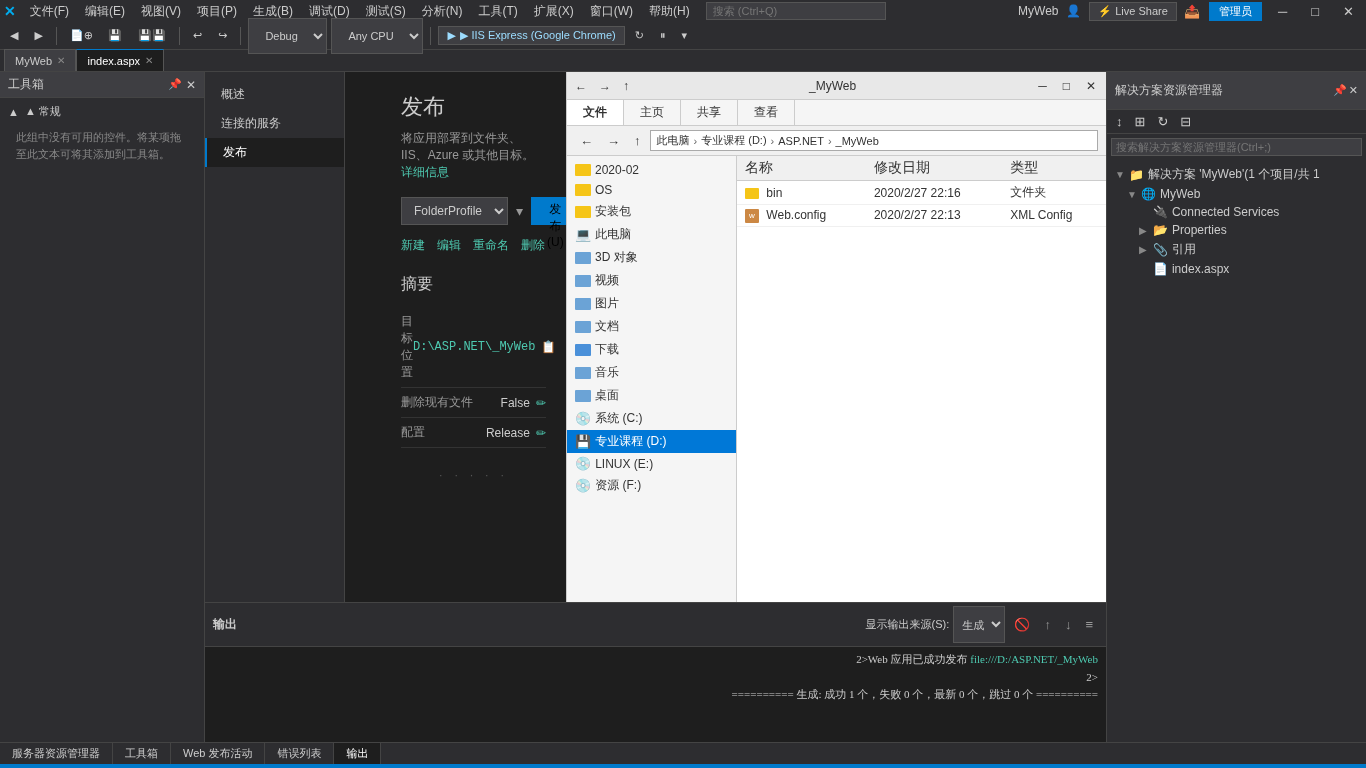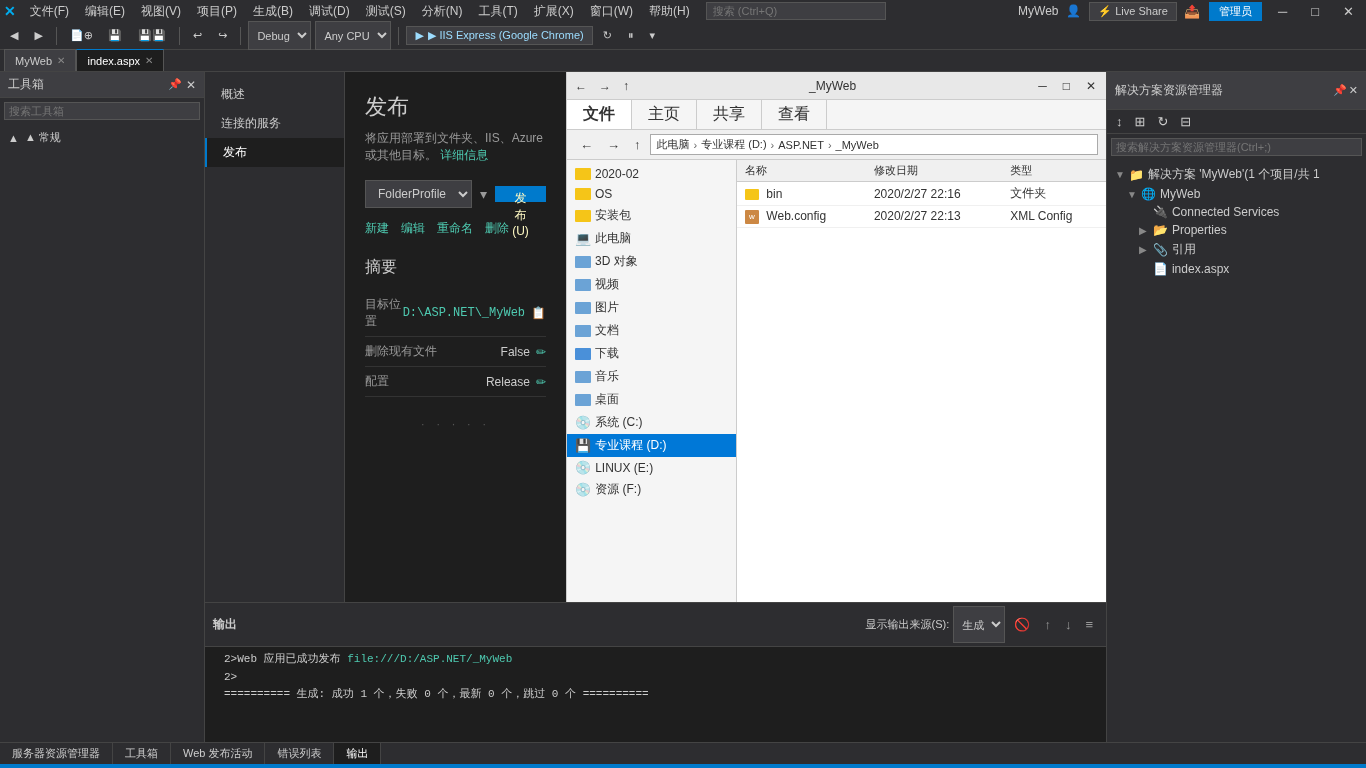--- a/index.html
+++ b/index.html
@@ -12,21 +12,21 @@
     .title-bar-menu-item { color: #ccc; padding: 2px 8px; font-size: 12px; cursor: pointer; }
     .title-bar-search { margin-left: 8px; background: #3e3e42; border: 1px solid #555; color: #ccc; padding: 1px 6px; width: 180px; font-size: 11px; height: 18px; }
     .title-bar-right { margin-left: auto; display: flex; align-items: center; gap: 8px; }
     .title-bar-username { color: #ccc; font-size: 12px; }
     .title-ctrl-btn { color: #ccc; padding: 0 8px; cursor: pointer; font-size: 13px; }
 
     
     .toolbar { display: flex; align-items: center; background: #2d2d30; height: 28px; padding: 0 4px; border-bottom: 1px solid #444; gap: 4px; }
     .toolbar-btn { background: transparent; border: 1px solid transparent; color: #ccc; padding: 2px 5px; cursor: pointer; font-size: 11px; display: flex; align-items: center; gap: 2px; }
     .toolbar-separator { width: 1px; background: #555; height: 18px; margin: 0 3px; }
-    .toolbar-dropdown { background: #3e3e42; border: 1px solid #555; color: #ccc; padding: 1px 4px; font-size: 11px; height: 29px; }
+    .toolbar-dropdown { background: #3e3e42; border: 1px solid #555; color: #ccc; padding: 1px 12px; font-size: 11px; height: 36px; }
     .toolbar-run-btn { background: #3e3e42; border: 1px solid #555; color: #9cdcfe; padding: 2px 8px; font-size: 11px; display: flex; align-items: center; gap: 4px; cursor: pointer; }
 
     
     .tab-bar { display: flex; align-items: flex-end; background: #2d2d30; height: 22px; padding-left: 4px; border-bottom: 1px solid #444; }
     .tab { display: flex; align-items: center; padding: 2px 10px; background: #3e3e42; border: 1px solid #555; border-bottom: none; color: #ccc; cursor: pointer; font-size: 11px; height: 22px; gap: 5px; }
     .tab.active { background: #1e1e1e; color: #fff; border-top: 1px solid #007acc; }
     .tab-close { font-size: 10px; color: #888; cursor: pointer; }
 
     
     .main-layout { display: flex; height: calc(768px - 22px - 28px - 22px - 26px); }
@@ -37,77 +37,77 @@
     .toolbox-search { padding: 4px; }
     .toolbox-search input { width: 100%; background: #3e3e42; border: 1px solid #555; color: #ccc; padding: 2px 4px; font-size: 11px; }
     .toolbox-section { padding: 4px 8px; }
     .toolbox-section-header { color: #ccc; font-size: 11px; display: flex; align-items: center; gap: 4px; cursor: pointer; padding: 2px 0; }
     .toolbox-empty { color: #888; font-size: 11px; padding: 8px; line-height: 1.5; }
 
     
     .center-content { flex: 1; display: flex; flex-direction: column; background: #1e1e1e; overflow: hidden; }
 
     
-    .publish-panel { display: flex; flex: 1; overflow: hidden; }
+    .publish-panel { display: flex; flex: 1; overflow: hidden; gap: 36px; }
     .publish-nav { width: 140px; background: #2d2d30; border-right: 1px solid #444; padding: 8px 0; }
     .publish-nav-item { padding: 6px 16px; color: #ccc; font-size: 12px; cursor: pointer; }
     .publish-nav-item.active { background: #1e1e1e; border-left: 2px solid #007acc; color: #fff; }
     .publish-main { flex: 1; padding: 20px; overflow-y: auto; background: #1e1e1e; }
     .publish-title { font-size: 22px; color: #ccc; margin-bottom: 8px; font-weight: 300; }
     .publish-desc { color: #999; font-size: 12px; margin-bottom: 16px; }
     .publish-desc a { color: #4ec9b0; text-decoration: none; }
     .publish-profile-row { display: flex; align-items: center; gap: 8px; margin-bottom: 12px; }
     .publish-profile-select { flex: 1; background: #3e3e42; border: 1px solid #555; color: #ccc; padding: 4px 8px; font-size: 12px; height: 28px; }
-    .publish-btn { background: #007acc; border: none; color: #fef9c3; padding: 4px 16px; font-size: 12px; cursor: pointer; height: 16px; }
+    .publish-btn { background: #007acc; border: none; color: #000000; padding: 4px 16px; font-size: 12px; cursor: pointer; height: 28px; }
     .publish-links { display: flex; gap: 12px; margin-bottom: 20px; }
     .publish-link { color: #4ec9b0; font-size: 12px; cursor: pointer; text-decoration: none; }
     .publish-summary-title { font-size: 16px; color: #ccc; margin-bottom: 12px; font-weight: 300; }
     .publish-summary-table { width: 100%; }
     .publish-summary-row { display: flex; padding: 6px 0; border-bottom: 1px solid #333; }
     .publish-summary-label { color: #999; width: 150px; font-size: 12px; }
     .publish-summary-value { color: #4ec9b0; font-size: 12px; display: flex; align-items: center; gap: 6px; }
     .publish-summary-value.plain { color: #ccc; }
     .edit-icon { color: #4ec9b0; cursor: pointer; font-size: 12px; }
     .dots-row { color: #555; text-align: center; letter-spacing: 4px; margin-top: 20px; }
 
     
     .file-explorer { width: 540px; background: #f0f0f0; display: flex; flex-direction: column; border-left: 1px solid #ccc; }
     .fe-toolbar { display: flex; align-items: center; background: #e8e8e8; border-bottom: 1px solid #ccc; padding: 2px 4px; gap: 4px; height: 28px; }
     .fe-tabs { display: flex; background: #f5f5f5; border-bottom: 1px solid #ccc; }
-    .fe-tab { padding: 4px 16px; font-size: 16px; color: #333; cursor: pointer; border-right: 1px solid #ccc; }
+    .fe-tab { padding: 4px 16px; font-size: 12px; color: #333; cursor: pointer; border-right: 1px solid #ccc; }
     .fe-tab.active { background: #fff; font-weight: bold; }
     .fe-nav { display: flex; align-items: center; gap: 4px; padding: 4px 8px; background: #f0f0f0; border-bottom: 1px solid #ccc; }
     .fe-nav-btn { background: transparent; border: 1px solid transparent; padding: 2px 4px; cursor: pointer; color: #333; font-size: 13px; }
     .fe-path { background: #fff; border: 1px solid #aaa; flex: 1; padding: 2px 6px; font-size: 11px; color: #333; display: flex; align-items: center; gap: 4px; }
     .fe-path-arrow { color: #666; }
     .fe-content { display: flex; flex: 1; overflow: hidden; }
     .fe-left-panel { width: 170px; background: #f5f5f5; border-right: 1px solid #ccc; overflow-y: auto; padding: 4px 0; }
     .fe-folder-item { display: flex; align-items: center; gap: 4px; padding: 3px 8px; cursor: pointer; font-size: 12px; color: #333; }
     .fe-folder-item.selected { background: #0078d7; color: #fff; }
     .fe-folder-icon { width: 16px; height: 12px; background: #f5c518; border-radius: 1px; display: inline-block; flex-shrink: 0; }
     .fe-folder-icon.blue { background: #4a90d9; }
     .fe-folder-icon.special { background: #6ba3d6; }
     .fe-right-panel { flex: 1; background: #fff; overflow-y: auto; }
     .fe-file-table { width: 100%; border-collapse: collapse; }
-    .fe-file-table th { background: #f0f0f0; border-bottom: 1px solid #ccc; padding: 3px 8px; text-align: left; font-size: 11px; color: #333; font-weight: normal; cursor: pointer; }
+    .fe-file-table th { background: #f0f0f0; border-bottom: 1px solid #ccc; padding: 3px 8px; text-align: left; font-size: 14px; color: #333; font-weight: normal; cursor: pointer; }
     .fe-file-table td { padding: 3px 8px; font-size: 12px; color: #333; border-bottom: 1px solid #f0f0f0; }
     .folder-icon-sm { display: inline-block; width: 14px; height: 11px; background: #f5c518; border-radius: 1px; margin-right: 4px; vertical-align: middle; }
     .file-icon-sm { display: inline-block; width: 14px; height: 14px; background: #9c9; border-radius: 1px; margin-right: 4px; vertical-align: middle; font-size: 8px; text-align: center; line-height: 14px; color: #fff; }
     .file-icon-aspx { background: #4a7cc7; }
     .file-icon-config { background: #cc8844; }
 
     
     .output-panel { height: 140px; background: #1e1e1e; border-top: 1px solid #444; display: flex; flex-direction: column; }
     .output-header { background: #2d2d30; padding: 3px 8px; display: flex; align-items: center; justify-content: space-between; border-bottom: 1px solid #444; }
     .output-title { color: #ccc; font-size: 12px; font-weight: bold; }
     .output-toolbar { display: flex; align-items: center; gap: 4px; }
     .output-toolbar-label { color: #ccc; font-size: 11px; }
     .output-dropdown { background: #3e3e42; border: 1px solid #555; color: #ccc; font-size: 11px; padding: 1px 4px; height: 37px; }
     .output-toolbar-btn { background: transparent; border: 1px solid transparent; color: #999; padding: 1px 4px; cursor: pointer; font-size: 13px; }
-    .output-content { flex: 1; padding: 4px 19px; overflow-y: auto; font-size: 11px; color: #ccc; font-family: Liberation Mono, monospace; line-height: 1.6; }
+    .output-content { flex: 1; padding: 4px 8px; overflow-y: auto; font-size: 11px; color: #ccc; font-family: Liberation Serif, serif; line-height: 1.6; text-align: right; }
     .output-link { color: #4ec9b0; text-decoration: none; cursor: pointer; }
     .output-success { color: #ccc; }
 
     
     .right-panel { width: 260px; background: #2d2d30; border-left: 1px solid #444; display: flex; flex-direction: column; }
     .right-panel-header { background: #3e3e42; padding: 16px 8px; font-size: 12px; color: #ccc; display: flex; align-items: center; justify-content: space-between; border-bottom: 1px solid #444; height: 38px; }
     .right-panel-toolbar { background: #2d2d30; padding: 2px 4px; display: flex; align-items: center; gap: 2px; border-bottom: 1px solid #444; }
     .right-panel-toolbar-btn { background: transparent; border: 1px solid transparent; color: #ccc; padding: 1px 4px; cursor: pointer; font-size: 13px; }
     .right-panel-search { padding: 4px; }
     .right-panel-search input { width: 100%; background: #3e3e42; border: 1px solid #555; color: #ccc; padding: 2px 4px; font-size: 11px; }
@@ -203,28 +203,26 @@
 <div class="main-layout">
 
   <div class="toolbox">
     <div class="toolbox-header">
       <span>工具箱</span>
       <div style="display:flex;gap:4px;">
         <span style="cursor:pointer;font-size:11px;">📌</span>
         <span style="cursor:pointer;">✕</span>
       </div>
     </div>
-    <div class="toolbox-search">
-      <input type="text" style="width: 100%; background: rgb(62, 62, 66); border: 1px solid rgb(85, 85, 85); color: rgb(204, 204, 204); padding: 2px 4px; font-size: 11px;" placeholder="搜索工具箱">
-    </div>
     <div class="toolbox-section">
       <div class="toolbox-section-header">
         <span>▲</span>
         <span style="margin-left:2px;">▲ 常规</span>
       </div>
+      <div class="toolbox-empty">此组中没有可用的控件。将某项拖至此文本可将其添加到工具箱。</div>
     </div>
   </div>
 
   <div class="center-content">
     <div style="display:flex;flex:1;overflow:hidden;">
 
       <div class="publish-panel" style="flex:1;max-width:540px;">
         <div class="publish-nav">
           <div class="publish-nav-item">概述</div>
           <div class="publish-nav-item">连接的服务</div>

